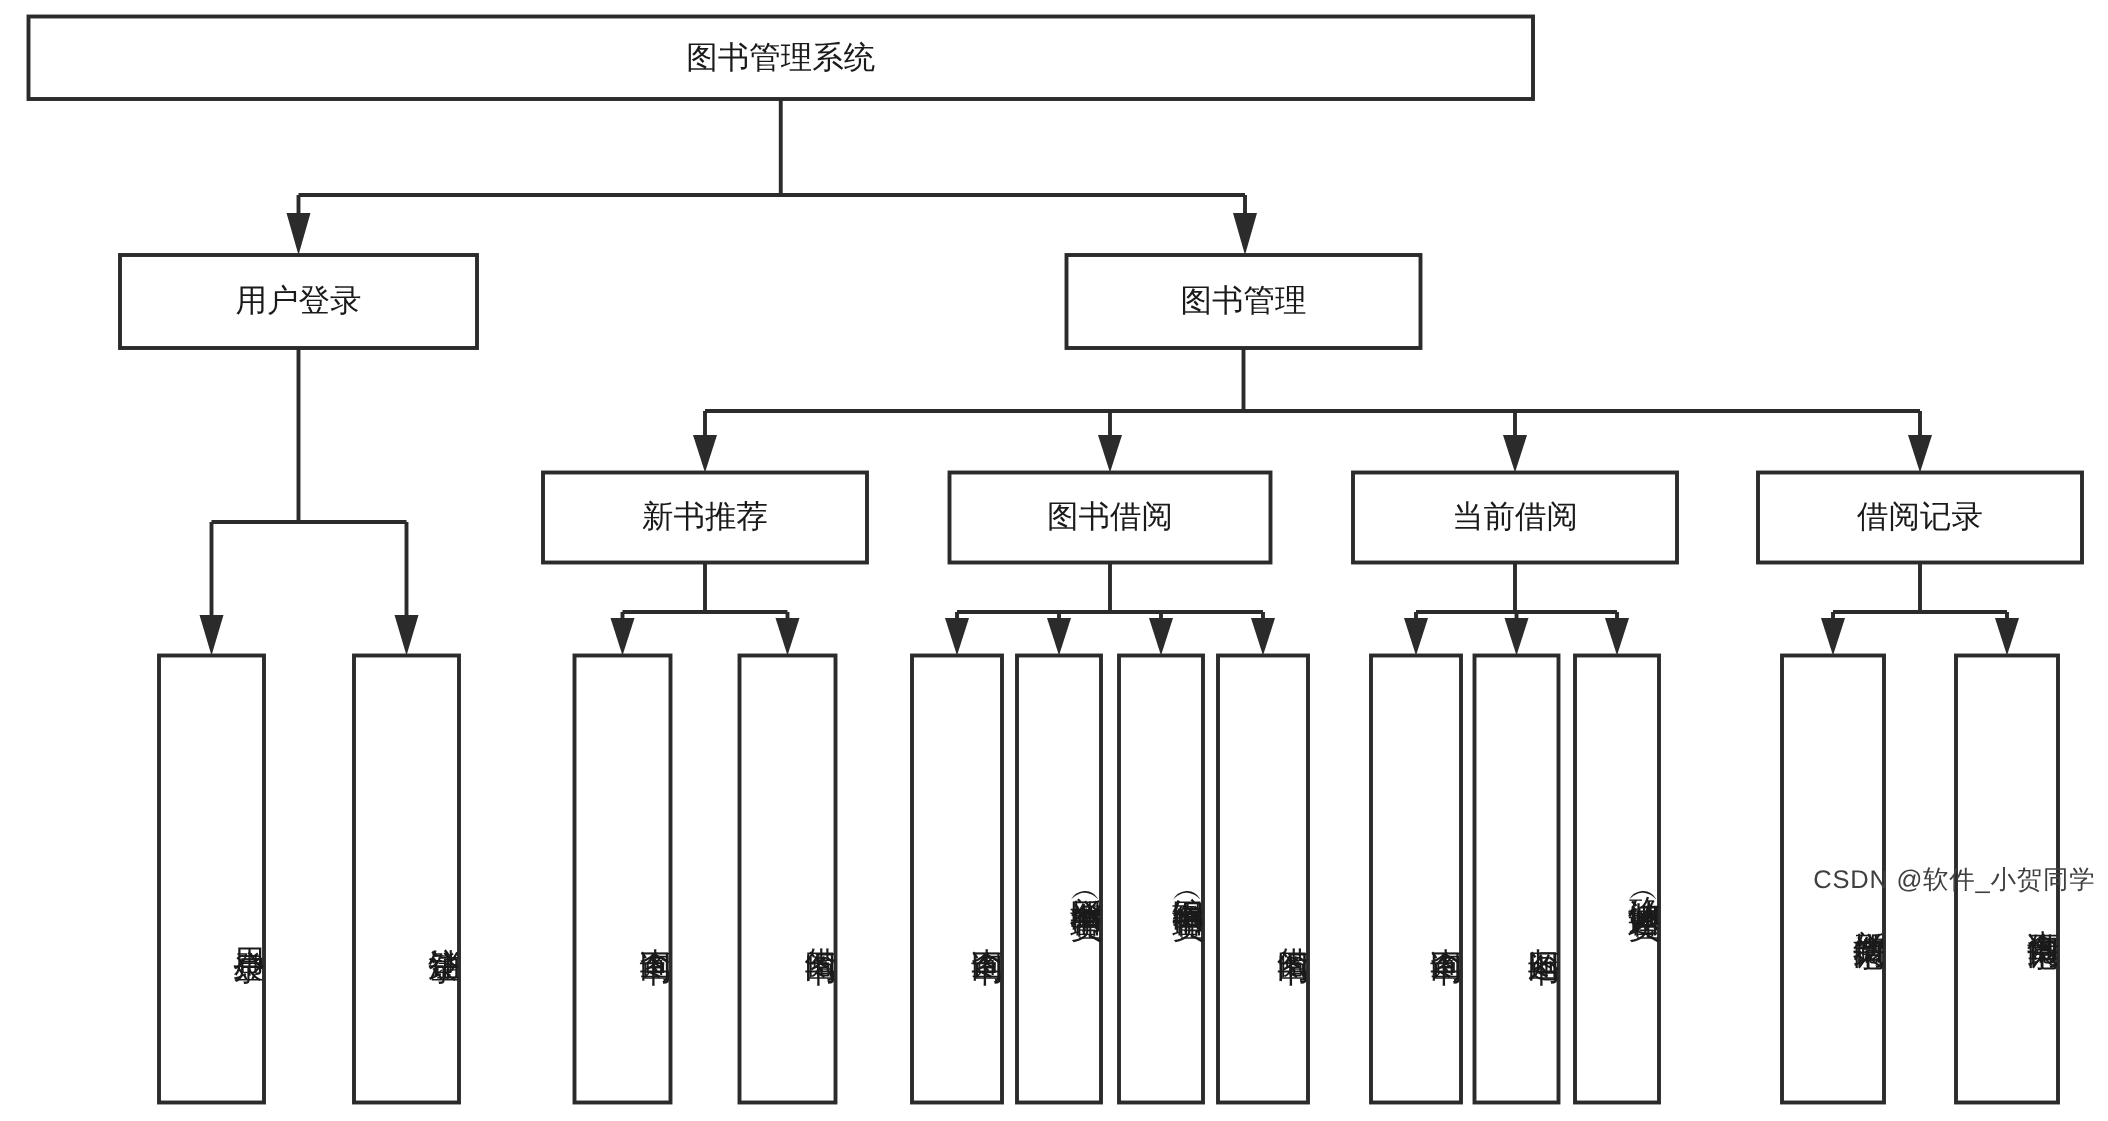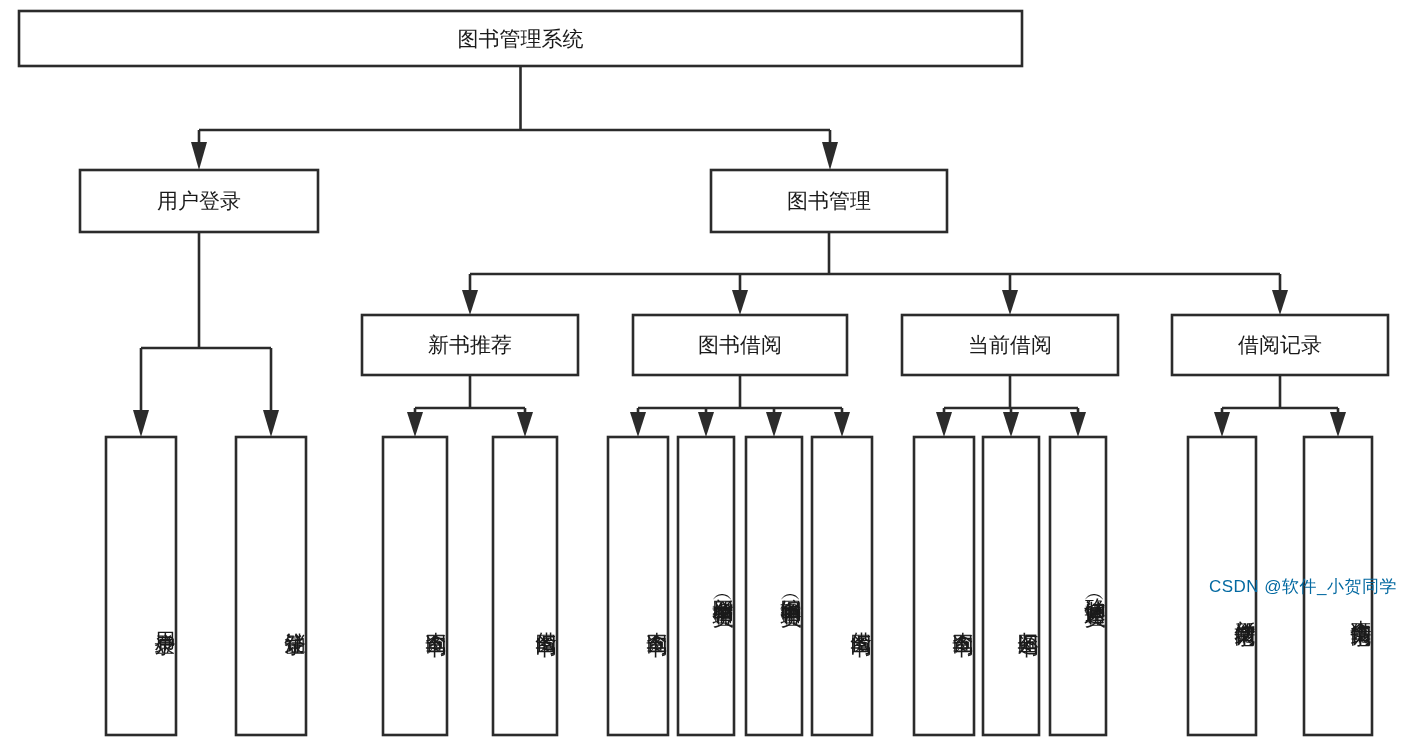--- a/index.html
+++ b/index.html
@@ -63,21 +63,21 @@
     justify-content: center;
     white-space: nowrap;
     pointer-events: none;
   }
   .watermark {
     position: absolute;
     right: 8px;
     bottom: 4px;
     font-family: "Liberation Sans", "DejaVu Sans", sans-serif;
     font-size: 17px;
-    color: #0369a1;
+    color: #404040;
     white-space: nowrap;
     letter-spacing: 0.5px;
   }
 </style>
 </head>
 <body>
 
 <div id="diagram-root">
 
   <svg id="flowchart" viewBox="0 0 1405 747">

